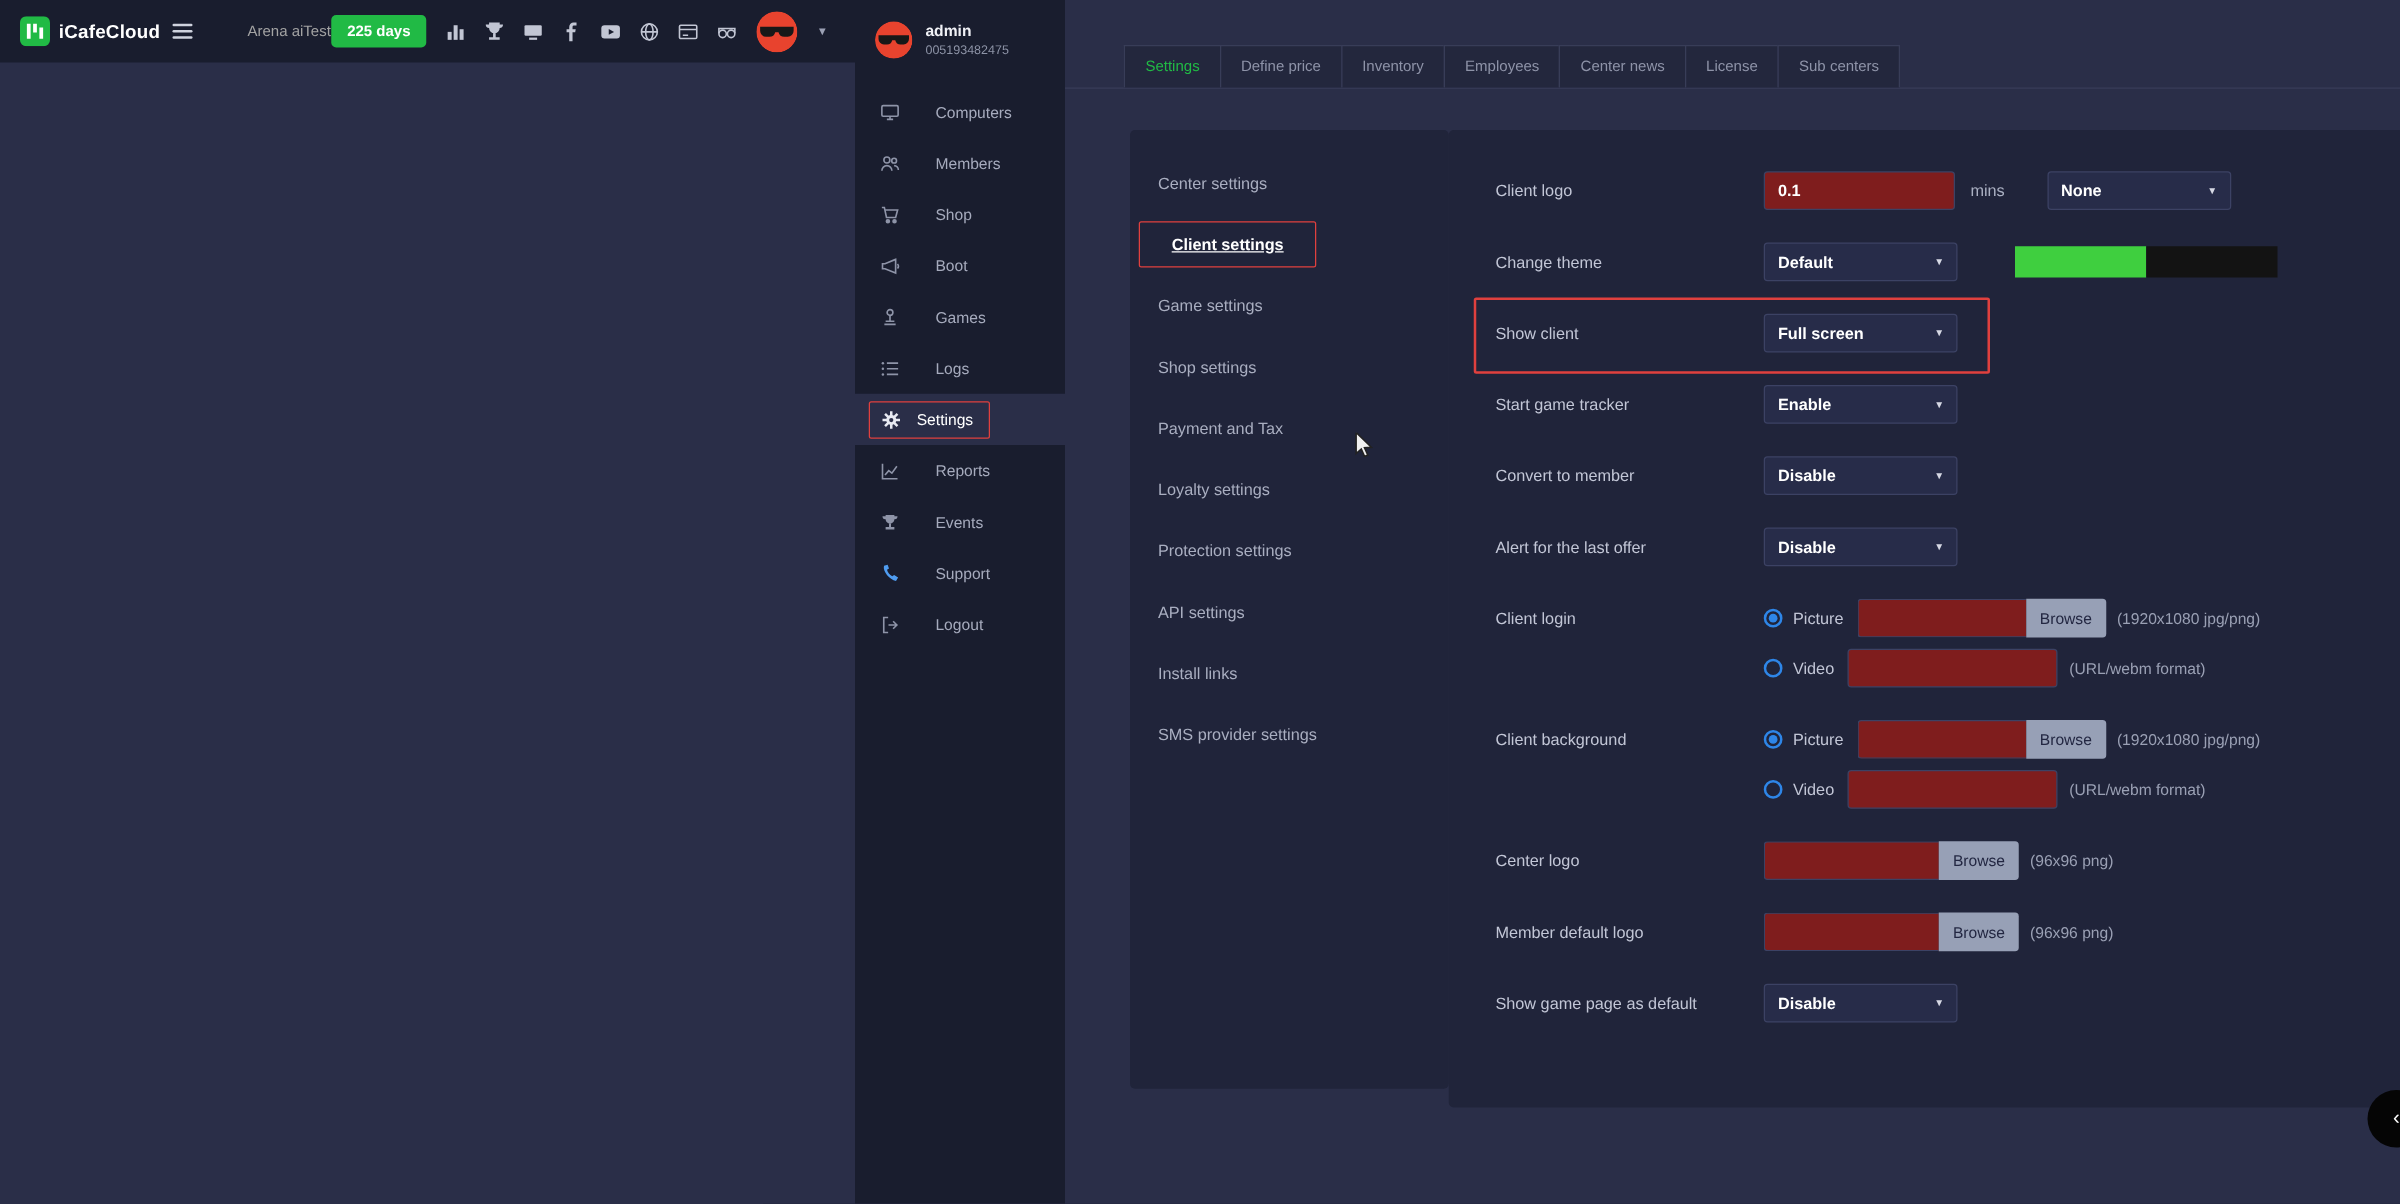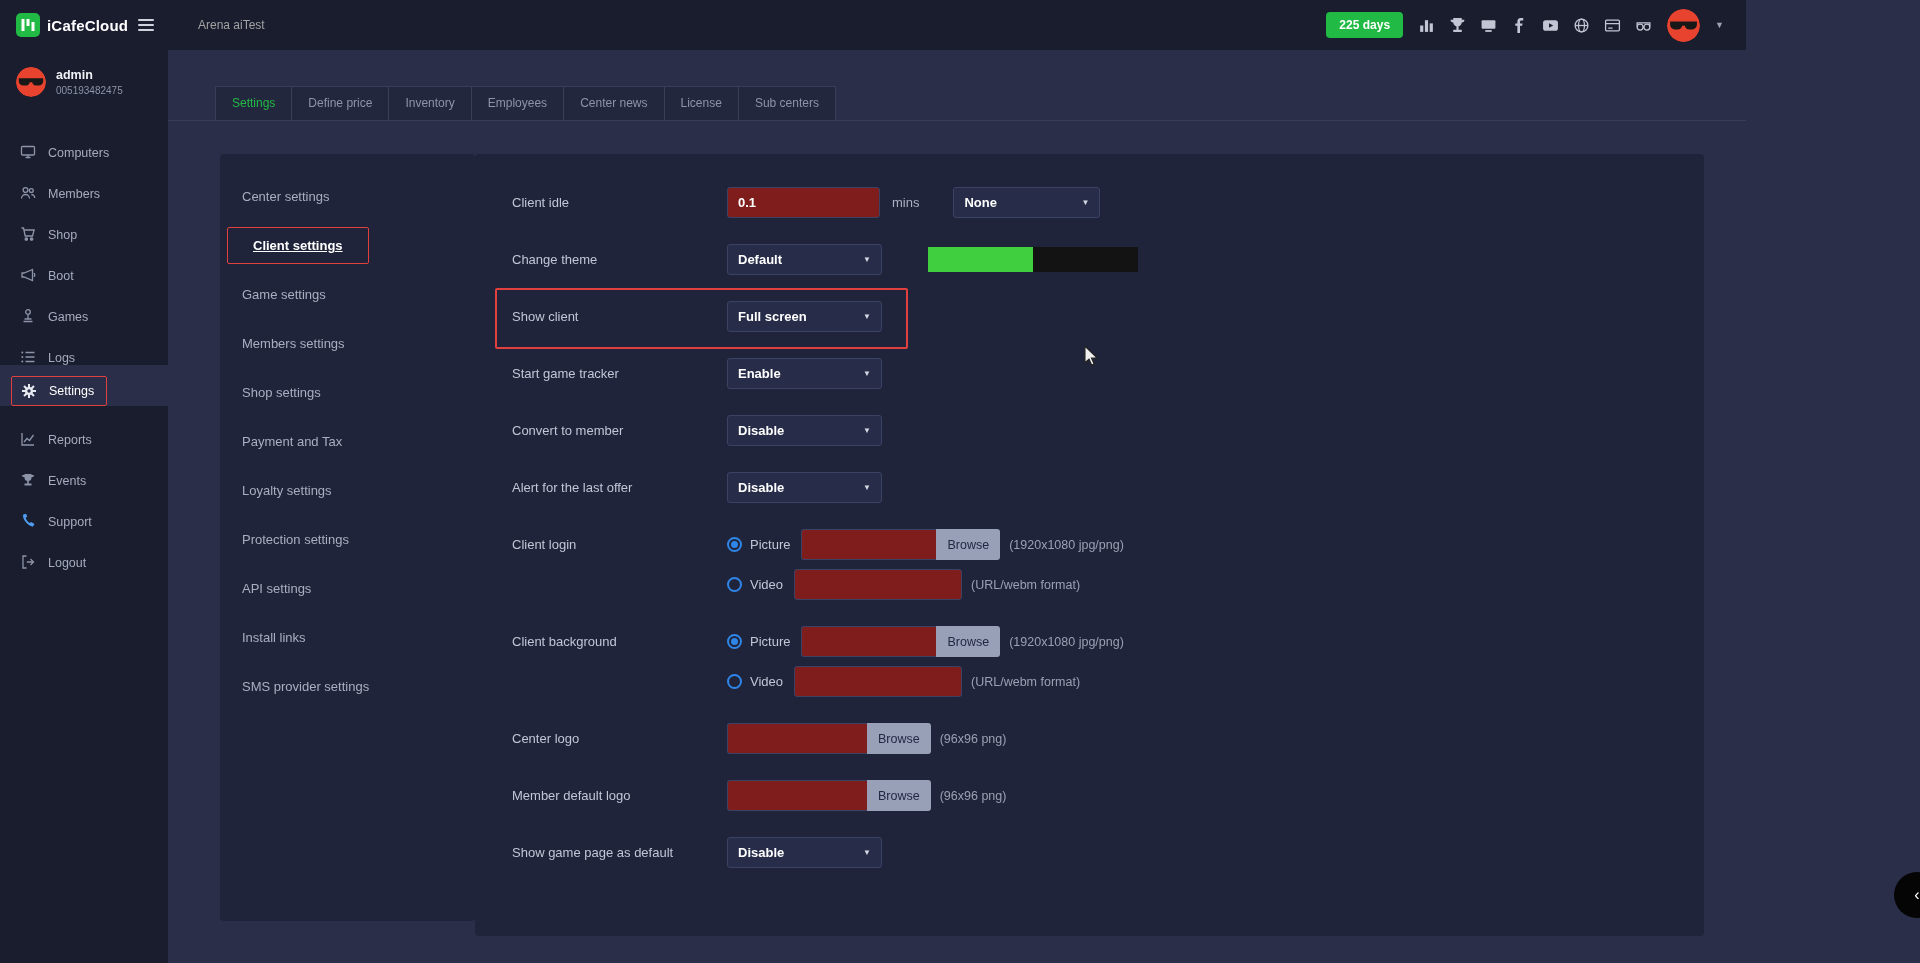--- a/index.html
+++ b/index.html
@@ -4,21 +4,21 @@
 <style>
   * { margin:0; padding:0; box-sizing:border-box; }
   html,body { width:1920px; height:963px; }
   body {
     font-family:"Liberation Sans", sans-serif;
     background:#2a2e48;
     color:#e8eaf2;
     overflow:hidden;
     position:relative;
   }
-  .app { width:1746px; height:963px; display:flex; flex-direction:column; }
+  .app { width:1746px; height:963px; display:flex; flex-direction:row; }
 
   
   .topbar { height:50px; background:#191d2e; display:flex; align-items:center; flex-shrink:0; }
   .logo-area { width:168px; height:100%; display:flex; align-items:center; justify-content:space-between; padding:0 14px 0 16px; flex-shrink:0; }
   .logo { display:flex; align-items:center; gap:7px; }
   .logo svg { display:block; }
   .logo-text { font-size:15px; font-weight:bold; color:#ffffff; letter-spacing:.2px; }
   .burger { display:inline-block; cursor:pointer; }
   .burger span { display:block; width:16px; height:2px; background:#cfd3de; margin:3px 0; border-radius:1px; }
   .page-title { margin-left:30px; font-size:12px; color:#a3a3a3; }
@@ -32,21 +32,21 @@
   
   .shell { display:flex; flex:1; min-height:0; }
 
   
   .sidebar { width:168px; background:#191d2e; flex-shrink:0; }
   .user-block { display:flex; align-items:center; gap:10px; padding:17px 16px 14px 16px; }
   .user-avatar { width:30px; height:30px; border-radius:50%; overflow:hidden; flex-shrink:0; }
   .user-name { font-size:12.5px; font-weight:bold; color:#f0f1f6; }
   .user-id { font-size:10px; color:#8d93a6; margin-top:3px; }
   .menu { margin-top:8px; }
-  .menu-item { height:41px; display:flex; align-items:flex-end; gap:12px; padding-left:20px; font-size:12.5px; color:#a6abbd; cursor:pointer; }
+  .menu-item { height:41px; display:flex; align-items:center; gap:28px; padding-left:20px; font-size:12.5px; color:#a6abbd; cursor:pointer; }
   .menu-item .mi-icon { width:16px; height:16px; color:#8e94a8; display:inline-flex; }
   .menu-item.active { background:#2a2e48; color:#ffffff; }
   .menu-item.active .mi-icon { color:#e8eaf2; }
   .red-wrap { display:inline-flex; align-items:center; gap:12px; border:1px solid #e0403e; padding:6px 12px 6px 9px; margin-left:-9px; border-radius:2px; }
   .support-blue .mi-icon { color:#4f9cf0; }
 
   
   .main { flex:1; min-width:0; position:relative; }
   .tabs-wrap { margin-top:36px; padding-left:47px; border-bottom:1px solid #383d58; display:flex; }
   .tab { border:1px solid #383d58; border-bottom:none; background:#23273d; padding:9px 16px 10px 16px; font-size:12px; color:#8e93a8; margin-right:-1px; cursor:pointer; }
@@ -327,23 +327,20 @@
           <div class="nav-item">
               <span>Center settings</span>
             </div>
           <div class="nav-item active">
               <span class="nav-red"><span>Client settings</span></span>
             </div>
           <div class="nav-item">
               <span>Game settings</span>
             </div>
           <div class="nav-item">
-              <span>Members settings</span>
-            </div>
-          <div class="nav-item">
               <span>Shop settings</span>
             </div>
           <div class="nav-item">
               <span>Payment and Tax</span>
             </div>
           <div class="nav-item">
               <span>Loyalty settings</span>
             </div>
           <div class="nav-item">
               <span>Protection settings</span>
@@ -355,21 +352,21 @@
               <span>Install links</span>
             </div>
           <div class="nav-item">
               <span>SMS provider settings</span>
             </div>
         </div>
 
         <div class="form-card">
 
           <div class="frow">
-            <div class="flabel">Client idle</div>
+            <div class="flabel">Client logo</div>
             <input class="inp w-idle" value="0.1" style="">
             <span class="unit">mins</span>
             <div class="sel w-none">
               <span>None</span>
                 <span class="car">▼</span>
             </div>
           </div>
 
           <div class="frow">
             <div class="flabel">Change theme</div>

